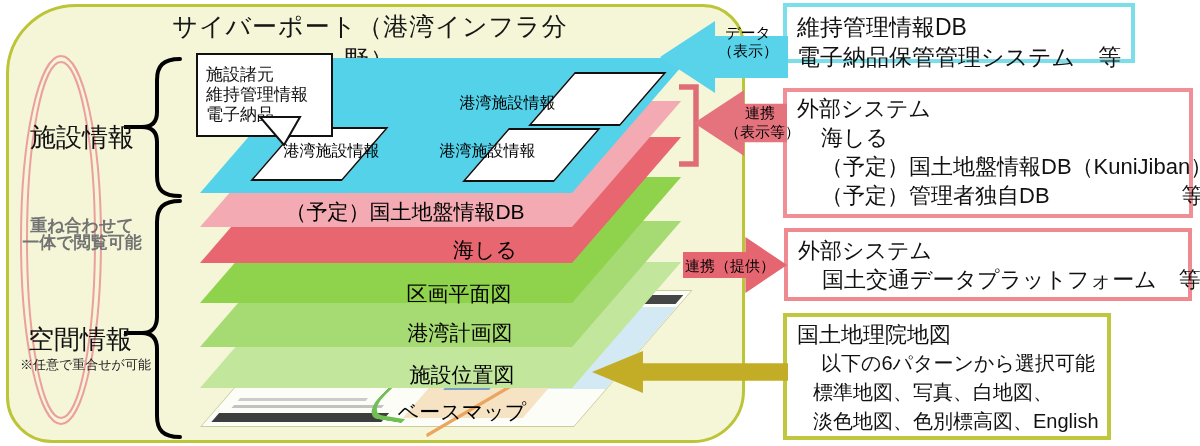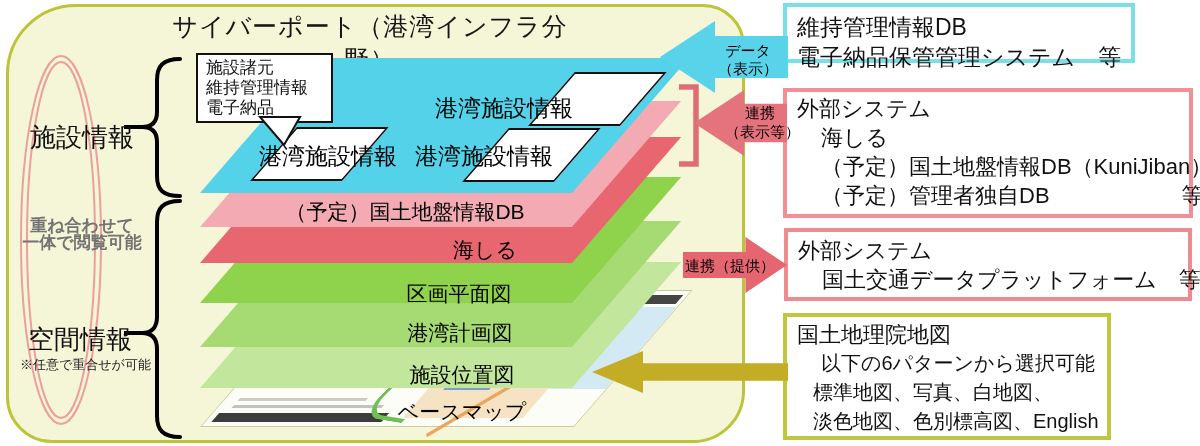--- a/index.html
+++ b/index.html
@@ -7,25 +7,25 @@
           font-family:"Liberation Sans",sans-serif;color:#111;}
   .abs{position:absolute;}
   
   #panel{left:6px;top:4px;width:733px;height:433px;background:#f5f5d8;
          border:3px solid #bcc437;border-radius:70px 42px 52px 46px;z-index:1;}
   #diagram-title{left:155px;top:10px;width:430px;text-align:center;font-size:25px;
                  letter-spacing:1px;z-index:5;color:#151515;}
   
   .para{position:absolute;transform:skewX(-40.9deg);transform-origin:0 100%;}
   .layer-label{position:absolute;text-align:center;font-size:21px;color:#000;z-index:9;white-space:nowrap;}
-  .facility-item-label{position:absolute;text-align:left;font-size:23px;color:#000;z-index:10;white-space:nowrap;}
+  .facility-item-label{position:absolute;text-align:center;font-size:16px;color:#000;z-index:10;white-space:nowrap;}
   .white-para{background:#fff;border:2px solid #111;z-index:9;}
   
   #callout{left:196px;top:53px;width:117px;background:#fff;border:2px solid #111;
-           padding:3px 8px;font-size:17px;line-height:20px;z-index:10;}
+           padding:10px 8px;font-size:17px;line-height:20px;z-index:10;}
   
   .arrow{position:absolute;z-index:12;}
   .arrow-label{position:absolute;text-align:center;color:#000;font-size:15px;z-index:13;white-space:nowrap;}
   
   .info-box{position:absolute;background:#fff;box-sizing:border-box;z-index:6;}
   .info-box .bline{white-space:pre;}
   #box1{left:783px;top:3px;width:352px;height:60px;border:4px solid #7adfe9;
         padding:5px 10px;font-size:23px;line-height:30px;}
   #box2{left:783px;top:88px;width:410px;height:130px;border:4px solid #f08f96;
         padding:2px 10px;font-size:22px;line-height:29px;}
@@ -106,21 +106,21 @@
     <ellipse cx="61" cy="240" rx="34" ry="178" fill="none" stroke="#ec9f9f" stroke-width="2"></ellipse>
     <path d="M180 59 C163 59 157 66 157 80 L157 112 C157 121 153 127 142 127 C153 127 157 133 157 142 L157 176 C157 190 163 196 180 196" fill="none" stroke="#000" stroke-width="4" stroke-linecap="round"></path>
     <line x1="124" y1="127" x2="144" y2="127" stroke="#000" stroke-width="4"></line>
     <path d="M180 201 C163 201 157 208 157 222 L157 317 C157 326 153 333 142 333 C153 333 157 339 157 349 L157 416 C157 430 163 437 180 437" fill="none" stroke="#000" stroke-width="4" stroke-linecap="round"></path>
     <line x1="124" y1="333" x2="144" y2="333" stroke="#000" stroke-width="4"></line>
     <path d="M679 87 L696 87 L696 164 L679 164" fill="none" stroke="#df6d77" stroke-width="5.5"></path>
   </svg>
 
   <div class="arrow" style="left:660px;top:21px;width:128px;height:72px;background:#58d3e9;
               clip-path:polygon(0 50%,43% 0,43% 21%,100% 21%,100% 79%,43% 79%,43% 100%);"></div>
-  <div class="arrow-label" style="left:712px;top:42px;width:72px;line-height:18px;">
+  <div class="arrow-label" style="left:712px;top:24px;width:72px;line-height:18px;">
     <span style="display:block">データ</span>
     <span style="display:block">（表示）</span>
   </div>
 
   <div class="arrow" style="left:694px;top:90px;width:93px;height:66px;background:#e4737d;
               clip-path:polygon(0 50%,54% 0,54% 21%,100% 21%,100% 79%,54% 79%,54% 100%);"></div>
   <div class="arrow-label" style="left:725px;top:103px;width:70px;line-height:19px;">
     <span style="display:block">連携</span>
     <span style="display:block">（表示等）</span>
   </div>

